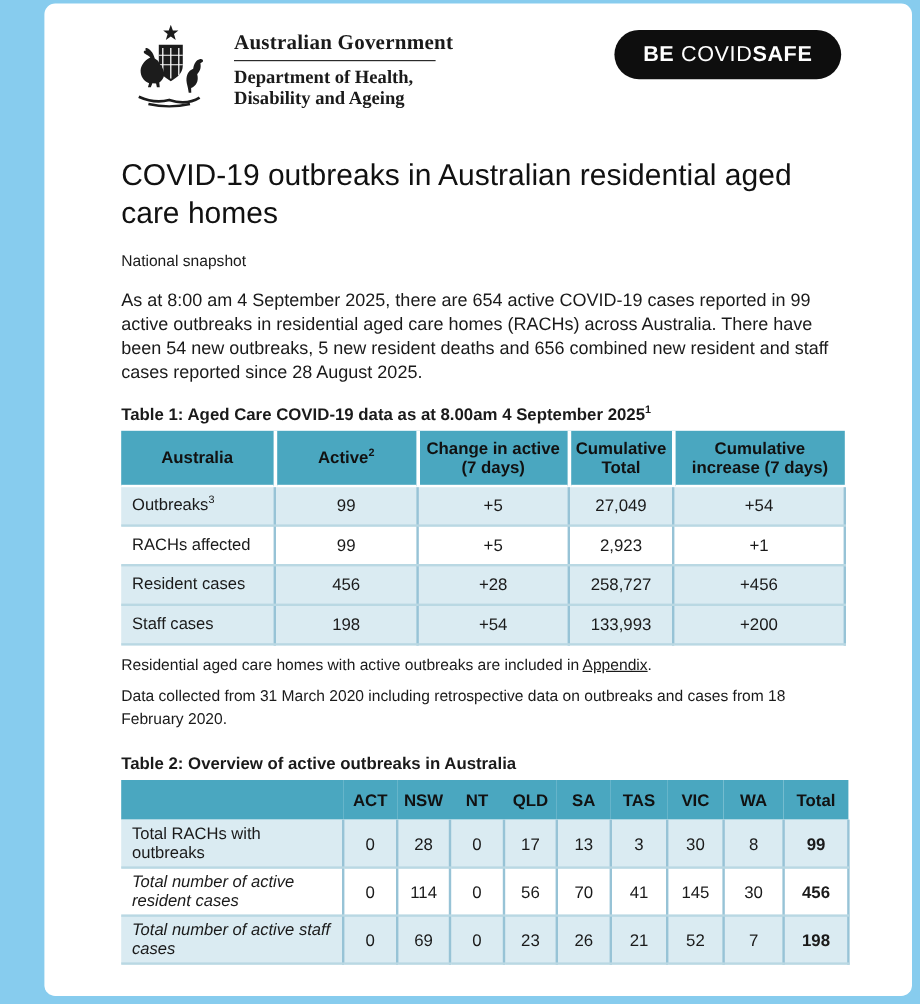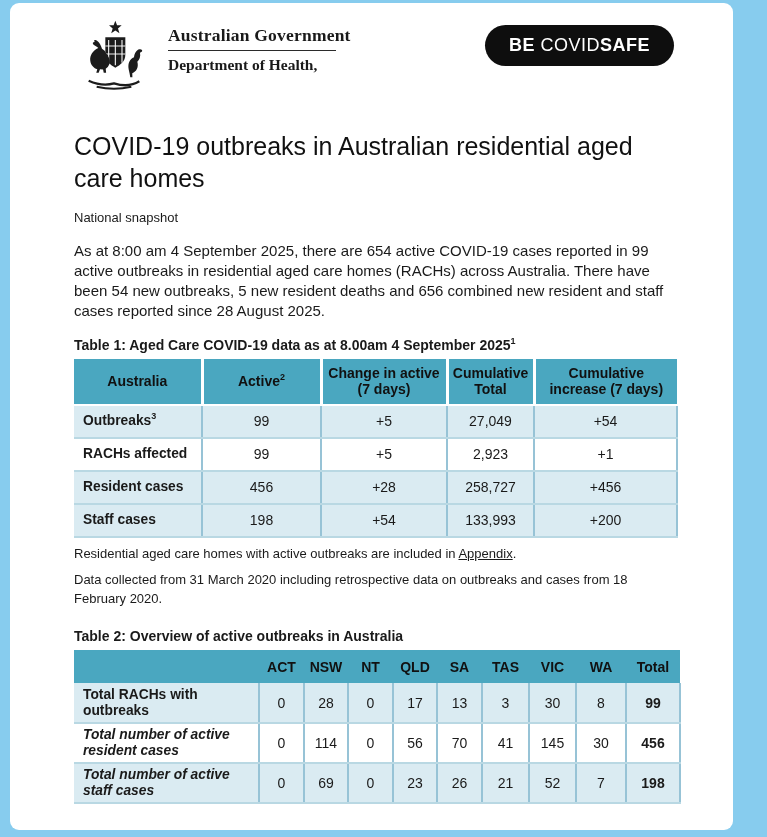--- a/index.html
+++ b/index.html
@@ -5,21 +5,21 @@
   html,body{margin:0;padding:0;}
   body{
     width:767px;height:837px;
     background:#87CCEE;
     font-family:"Liberation Sans",sans-serif;
     color:#1a1a1a;
     position:relative;
     overflow:hidden;
   }
   .card{
-    position:absolute;left:10px;top:3px;
+    position:absolute;left:37px;top:3px;
     width:723px;height:827px;
     background:#ffffff;
     border-radius:9px;
     box-sizing:border-box;
     padding:10px 57px 0 64px;
   }
   
   .doc-header{position:relative;height:92px;}
   .logo-wrap{display:flex;align-items:flex-start;}
   .crest{width:80px;height:86px;flex:0 0 auto;}
@@ -59,21 +59,21 @@
   .t2 thead th{height:33px;border:0;padding:2px 2px;}
   tbody td{
     border-right:2px solid #97C3D6;
     border-bottom:2px solid #B9D8E3;
     text-align:center;vertical-align:middle;
   }
   tbody td:first-child{border-left:0;}
   tbody tr.alt td{background:#DAEBF2;}
   .t1 tbody td{height:33px;}
   .t2 tbody td{height:40px;}
-  td.row-label{text-align:left;font-weight:bold;padding:2px 6px 2px 9px;font-size:13.8px;line-height:1.18;}
+  td.row-label{text-align:left;font-weight:normal;padding:2px 6px 2px 9px;font-size:13.8px;line-height:1.18;}
   td.row-label.italic{font-style:italic;}
   td.total-cell{font-weight:bold;}
   sup{font-size:9px;line-height:0;}
   
   .note{font-size:13px;margin:7px 0 0 0;line-height:1.45;}
   .note a{color:#1a1a1a;text-decoration:underline;}
   .t2-caption{margin-top:20px;}
 </style>
 </head>
 <body>
@@ -96,20 +96,21 @@
           <path d="M82,75 c-1.6,-9 1.6,-15.5 8,-18 c0.8,-6.5 3.8,-11 8,-12 c3,-0.7 5.2,1 4,3.2 l-3,2 c1.2,6 -0.8,10.5 -4,13.5 c2.4,8.5 -1.6,15 -7.6,17.2 l0.2,6 h-3.2 l-1,-5.8 z"></path>
 
           <path d="M22,92 q20,9 38,4 q22,7 38,-3" stroke="#1c1c1c" stroke-width="3.4" fill="none"></path>
           <path d="M34,101 q26,6 52,0" stroke="#1c1c1c" stroke-width="3" fill="none"></path>
         </g>
       </svg>
       <div class="gov-text">
         <div class="gov-title">Australian Government</div>
         <hr class="gov-divider">
         <div class="dept-line">Department of Health,</div>
+        <div class="dept-line">Disability and Ageing</div>
       </div>
     </div>
     <div class="covidsafe-badge"><span class="bold">BE</span><span class="light"> COVID</span><span class="bold">SAFE</span></div>
   </div>
 
   <h1 class="page-title">COVID-19 outbreaks in Australian residential aged care homes</h1>
   <div class="page-subtitle">National snapshot</div>
   <p class="intro">As at 8:00 am 4 September 2025, there are 654 active COVID-19 cases reported in 99 active outbreaks in residential aged care homes (RACHs) across Australia. There have been 54 new outbreaks, 5 new resident deaths and 656 combined new resident and staff cases reported since 28 August 2025.</p>
 
   <div class="tbl-caption"><span>Table 1: Aged Care COVID-19  data as at 8.00am 4 September 2025</span><sup>1</sup></div>

